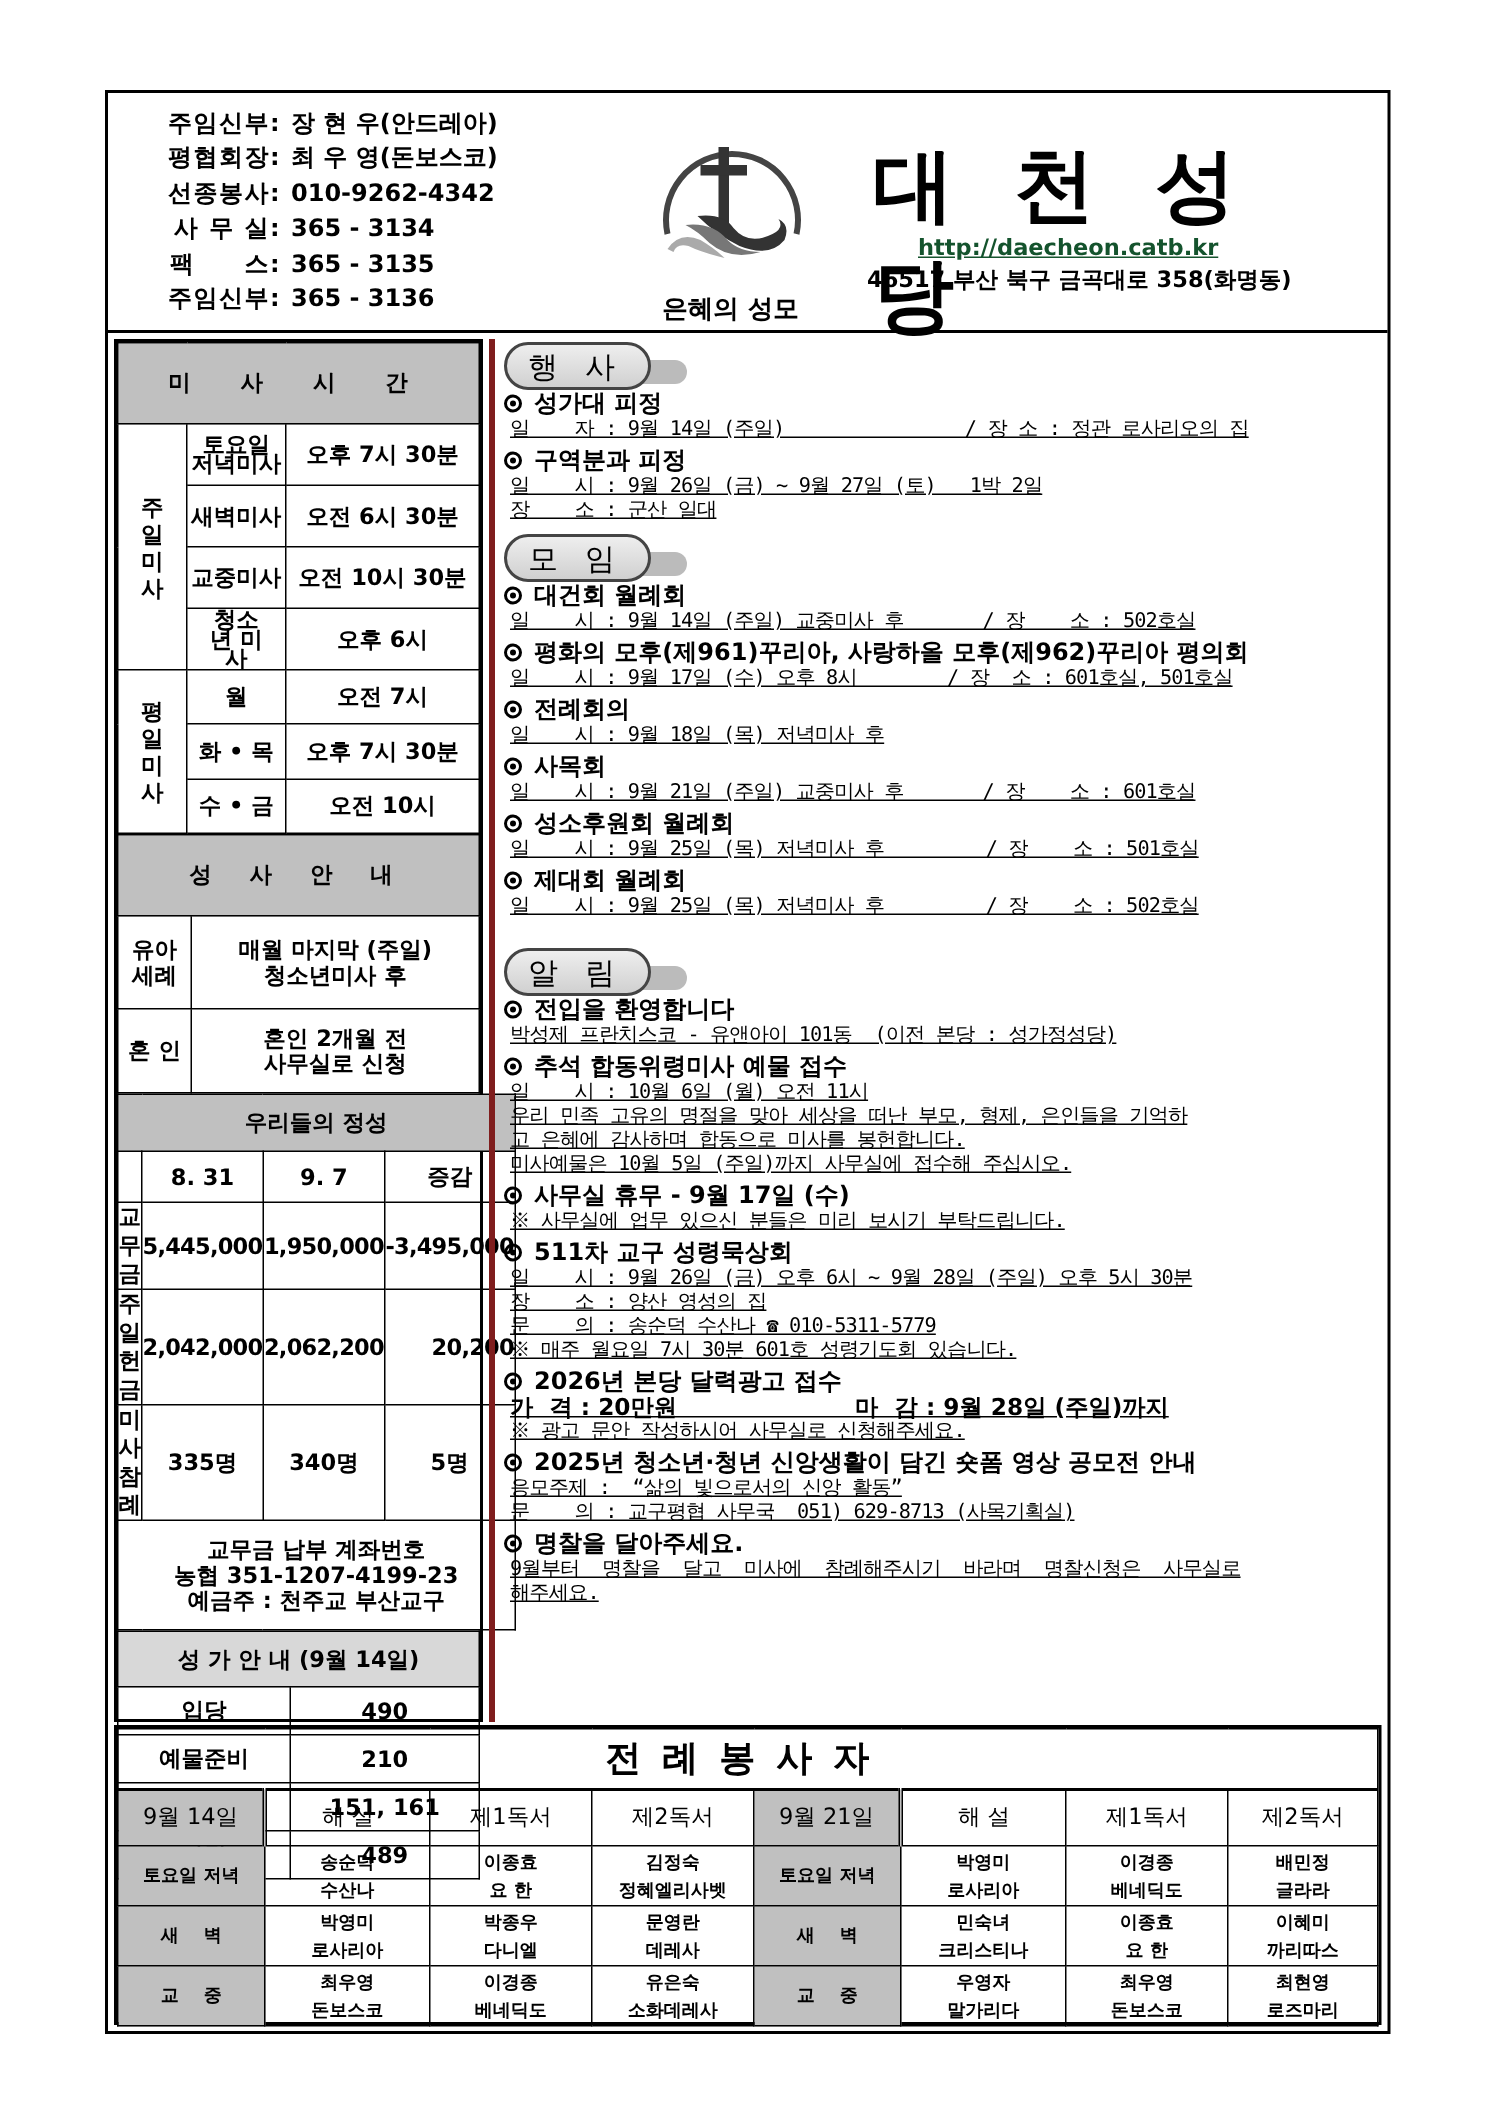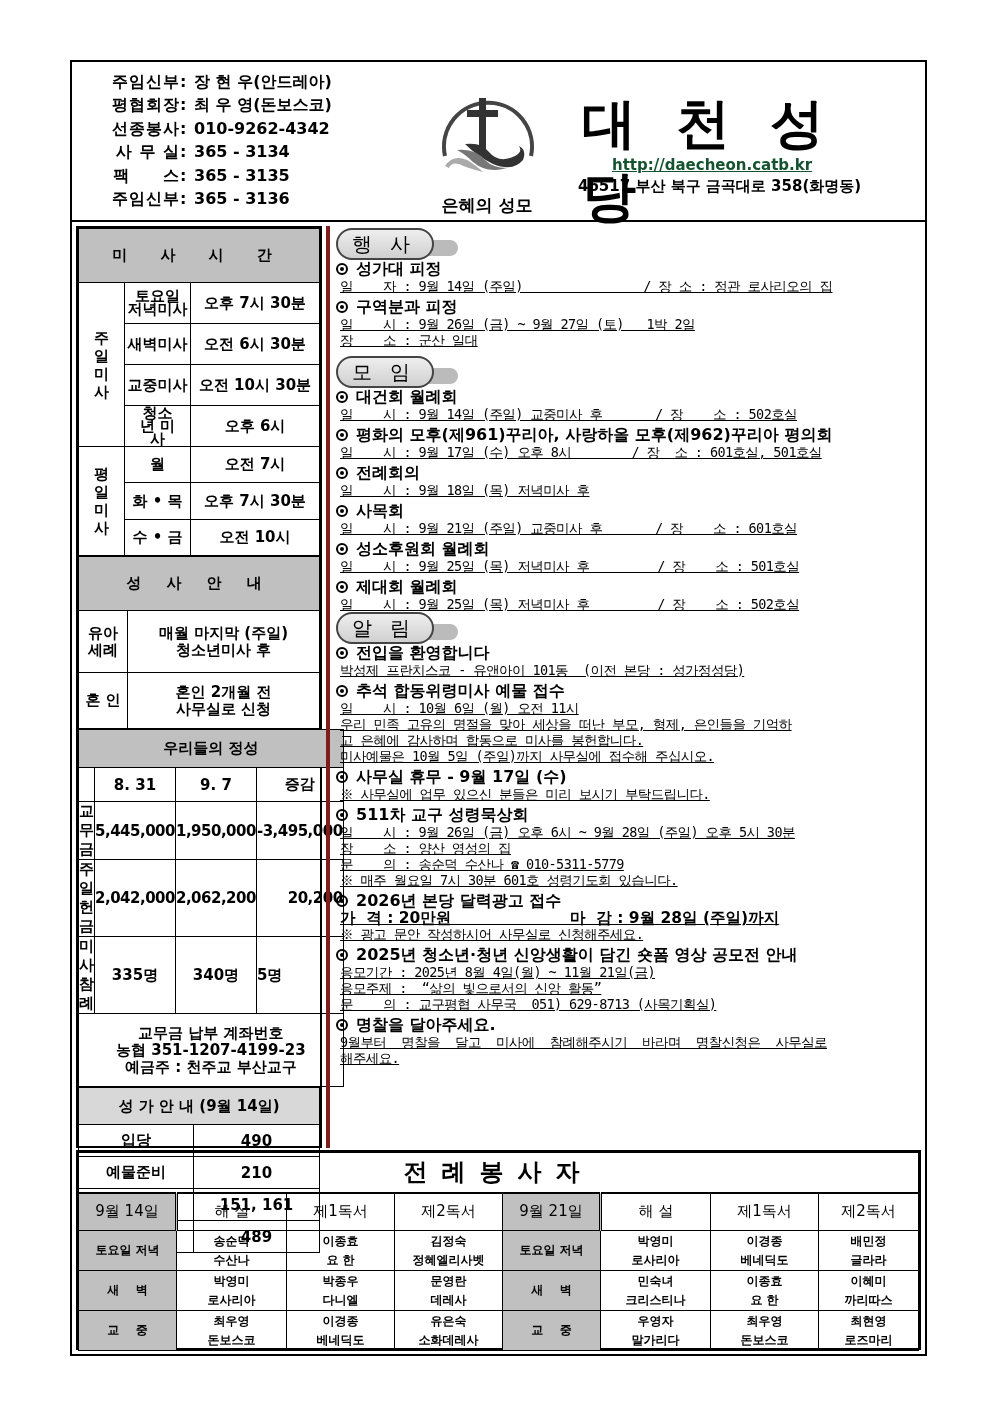--- a/index.html
+++ b/index.html
@@ -199,21 +199,21 @@
       <tr style="height:35px">
         <td class="tiny">주일헌금</td>
         <td class="xs">2,042,000</td>
         <td class="xs">2,062,200</td>
         <td class="xs" style="text-align:right">20,200</td>
       </tr>
       <tr style="height:35px">
         <td class="tiny">미사참례</td>
         <td>335명</td>
         <td>340명</td>
-        <td style="text-align:left">5명</td>
+        <td style="text-align:center">5명</td>
       </tr>
       <tr style="height:73px">
         <td colspan="4" style="font-size:15px;line-height:17px">
           <div>교무금 납부 계좌번호</div>
           <div>농협 351-1207-4199-23</div>
           <div>예금주 : 천주교 부산교구</div>
         </td>
       </tr>
     </tbody>
       </table>
@@ -287,21 +287,21 @@
       <div class="ih"><span class="bullet"></span><span>성소후원회 월례회</span></div>
       <div class="il">일    시 : 9월 25일 (목) 저녁미사 후         / 장    소 : 501호실</div>
     </div>
     <div class="gap"></div>
     <div class="item">
       <div class="ih"><span class="bullet"></span><span>제대회 월례회</span></div>
       <div class="il">일    시 : 9월 25일 (목) 저녁미사 후         / 장    소 : 502호실</div>
     </div>
 
     
-    <div class="tag" style="margin-top:0">알림</div>
+    <div class="tag" style="margin-top:20px">알림</div>
     <div class="item">
       <div class="ih"><span class="bullet"></span><span>전입을 환영합니다</span></div>
       <div class="il">박성제 프란치스코 - 유앤아이 101동  (이전 본당 : 성가정성당)</div>
     </div>
     <div class="gap"></div>
     <div class="item">
       <div class="ih"><span class="bullet"></span><span>추석 합동위령미사 예물 접수</span></div>
       <div class="il">일    시 : 10월 6일 (월) 오전 11시</div>
       <div class="il">우리 민족 고유의 명절을 맞아 세상을 떠난 부모, 형제, 은인들을 기억하</div>
       <div class="il">고 은혜에 감사하며 합동으로 미사를 봉헌합니다.</div>
@@ -322,21 +322,20 @@
     </div>
     <div class="gap"></div>
     <div class="item">
       <div class="ih"><span class="bullet"></span><span>2026년 본당 달력광고 접수</span></div>
       <div class="il big">가  격 : 20만원                      마  감 : 9월 28일 (주일)까지</div>
       <div class="il">※ 광고 문안 작성하시어 사무실로 신청해주세요.</div>
     </div>
     <div class="gap"></div>
     <div class="item">
       <div class="ih"><span class="bullet"></span><span>2025년 청소년·청년 신앙생활이 담긴 숏폼 영상 공모전 안내</span></div>
-      <div class="il">응모기간 : 2025년 8월 4일(월) ~ 11월 21일(금)</div>
       <div class="il">응모주제 :  “삶의 빛으로서의 신앙 활동”</div>
       <div class="il">문    의 : 교구평협 사무국  051) 629-8713 (사목기획실)</div>
     </div>
     <div class="gap"></div>
     <div class="item">
       <div class="ih"><span class="bullet"></span><span>명찰을 달아주세요.</span></div>
       <div class="il">9월부터  명찰을  달고  미사에  참례해주시기  바라며  명찰신청은  사무실로</div>
       <div class="il">해주세요.</div>
     </div>
   </div>

